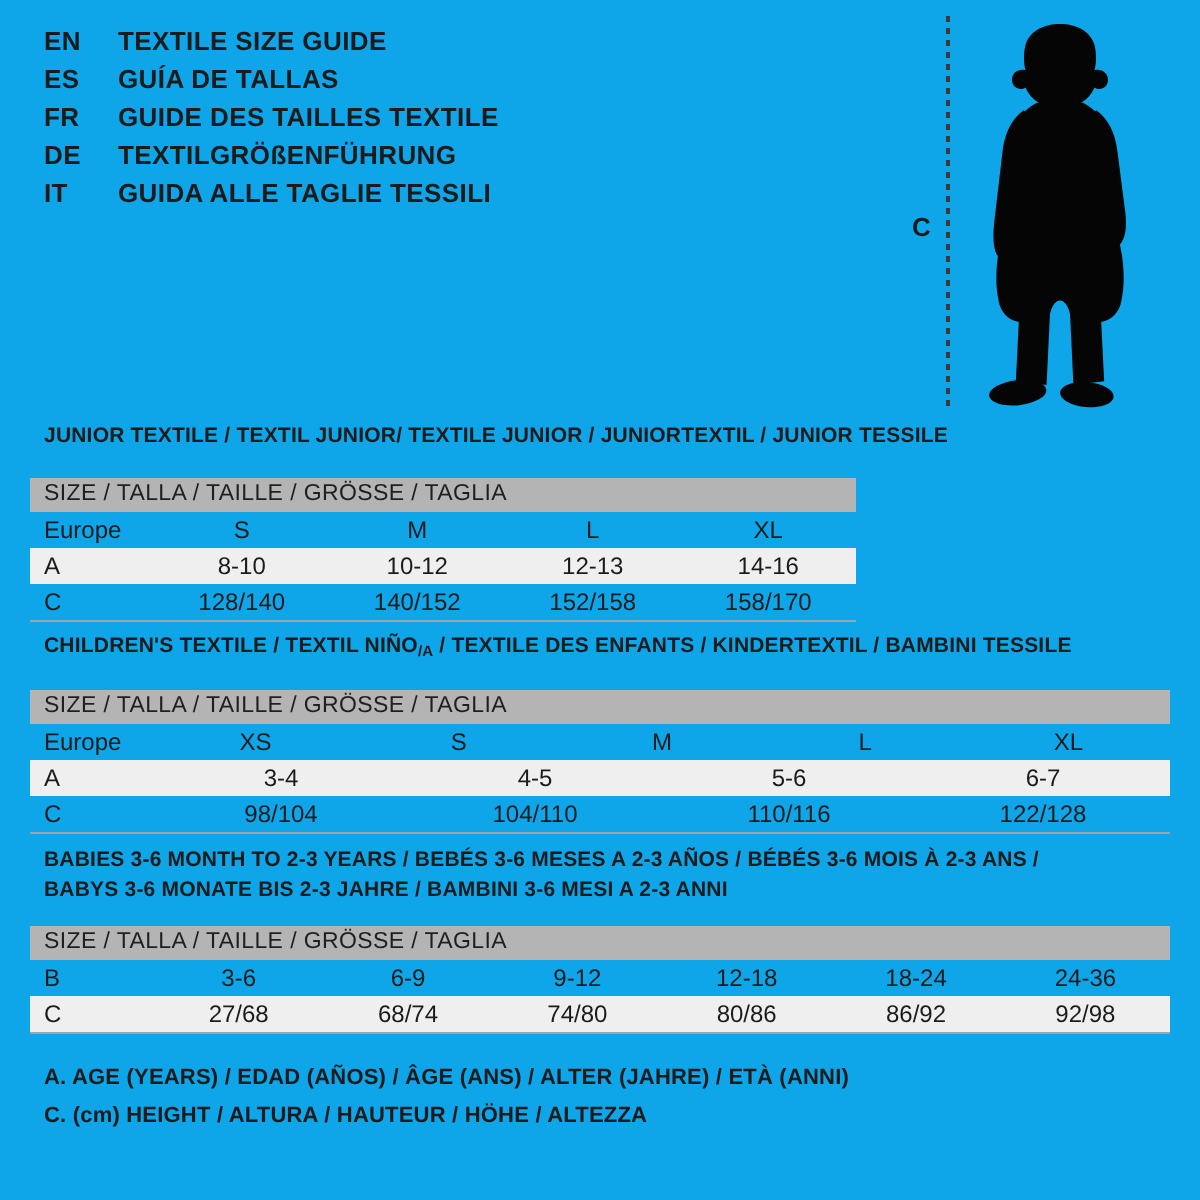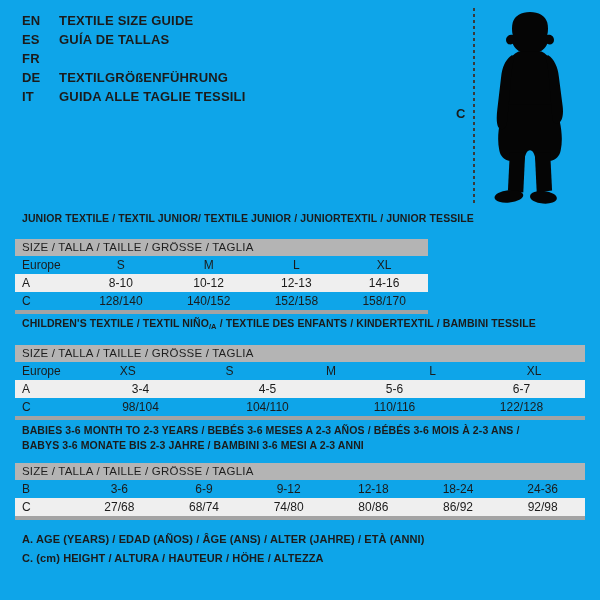--- a/index.html
+++ b/index.html
@@ -25,21 +25,21 @@
 
   
   .sec-title{
     position:absolute;left:22px;font-size:10.5px;font-weight:700;
     letter-spacing:.1px;white-space:nowrap;
   }
   .sec-title.wrap{white-space:normal;width:545px;line-height:15px;}
   .sub-a{font-size:7.5px;vertical-align:-2px;}
 
   
-  .tbl{position:absolute;left:15px;border-bottom:4px solid #a3a3a3;}
+  .tbl{position:absolute;left:15px;border-bottom:1px solid #a3a3a3;}
   .tbl1{top:239px;width:413px;}
   .tbl2{top:345px;width:570px;}
   .tbl3{top:463px;width:570px;}
   .size-bar{
     height:17px;line-height:17px;background:#b4b4b4;color:#1f1f1f;
     font-size:11.5px;padding-left:7px;letter-spacing:.2px;
   }
   .trow{display:flex;height:18px;line-height:18px;font-size:12px;}
   .trow.shaded{background:#efefef;}
   .tlabel{width:62px;padding-left:7px;box-sizing:border-box;text-align:left;}
@@ -58,20 +58,21 @@
     <div class="lang-row">
       <span class="lang-code">EN</span>
       <span class="lang-title">TEXTILE SIZE GUIDE</span>
     </div>
     <div class="lang-row">
       <span class="lang-code">ES</span>
       <span class="lang-title">GUÍA DE TALLAS</span>
     </div>
     <div class="lang-row">
       <span class="lang-code">FR</span>
+      <span class="lang-title">GUIDE DES TAILLES TEXTILE</span>
     </div>
     <div class="lang-row">
       <span class="lang-code">DE</span>
       <span class="lang-title">TEXTILGRÖßENFÜHRUNG</span>
     </div>
     <div class="lang-row">
       <span class="lang-code">IT</span>
       <span class="lang-title">GUIDA ALLE TAGLIE TESSILI</span>
     </div>
   </div>

